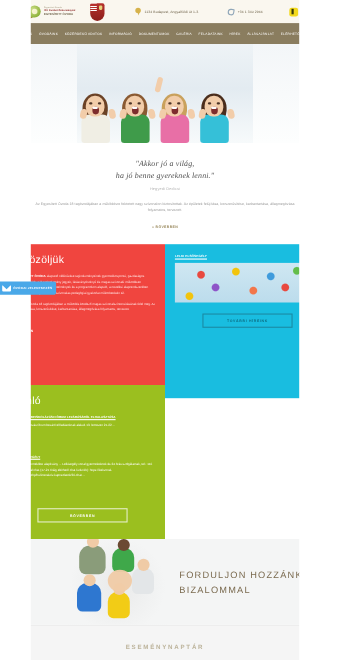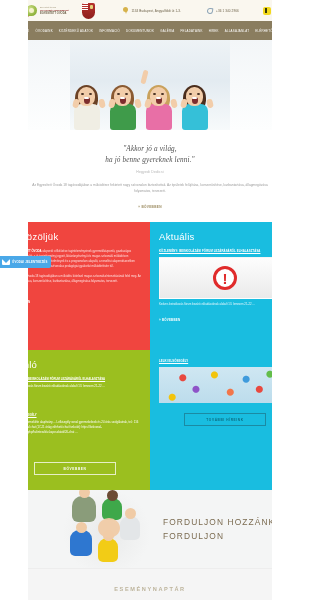--- a/index.html
+++ b/index.html
@@ -443,32 +443,20 @@
         <a class="g-title">LELKI ELSŐSEGÉLY</a>
         <p class="p-green">Lelki Vonal Gyermekléte alapítvány ... Lelkisegély vonal gyermekeknek és 24 órás szolgálatnak, tel.: 116 111 ... Kék Vonal chat (17-21 óráig elérhető chat funkciót): https://kekvonal-vonal.hu/index.php/hu/interaktív-kapcsolatok/20-chat ...</p>
         <a class="g-more">» BŐVEBBEN</a>
       </div>
 
       <button class="btn">BŐVEBBEN</button>
     </div>
   </div>
 
   <div class="col">
-    <div class="card c-cyan">
-      <h2>Aktuális</h2>
-
-      <div>
-        <a class="news-title">KÖZLEMÉNY: BEISKOLÁZÁSI FÓRUM LEZÁRÁSÁRÓL ELHALASZTÁSA</a>
-        <div class="thumb">
-          <div class="warn"></div>
-        </div>
-        <p class="news-body">Kedves beiratkozás fórum bezáró előadásoknak alakult 13. lemezen 21-22 ...</p>
-        <a class="lnk">» BŐVEBBEN</a>
-      </div>
-    </div>
 
     <div class="card c-cyan2">
       <a class="news-title">LELKI ELSŐSEGÉLY</a>
       <div class="thumb2"></div>
       <button class="btn dark">TOVÁBBI HÍREINK</button>
     </div>
   </div>
 </div>
 
 <div class="sidetab">
@@ -492,21 +480,21 @@
           <div class="ck-head" style="left:6px;top:-8px"></div>
         </div>
       <div class="ck e">
           <div class="ck-head" style="left:5px;top:-8px"></div>
         </div>
       <div class="hands"></div>
     </div>
   </div>
   <div class="banner-txt">
     <div class="banner-l">FORDULJON HOZZÁNK</div>
-    <div class="banner-l">FORDULJON</div>
+    <div class="banner-l">BIZALOMMAL</div>
   </div>
 </section>
 
 <section class="calsec">
   <div class="calsec-edge" style="left:0"></div>
   <div class="calsec-edge" style="left:auto;right:0"></div>
   <h3 class="cal-title">ESEMÉNYNAPTÁR</h3>
 </section>
 
 </body></html>

